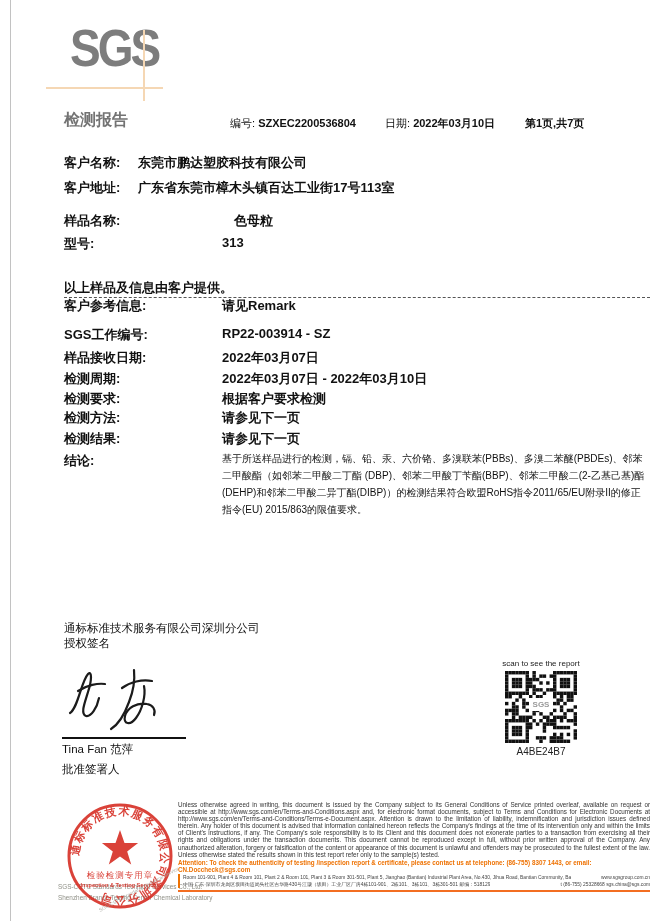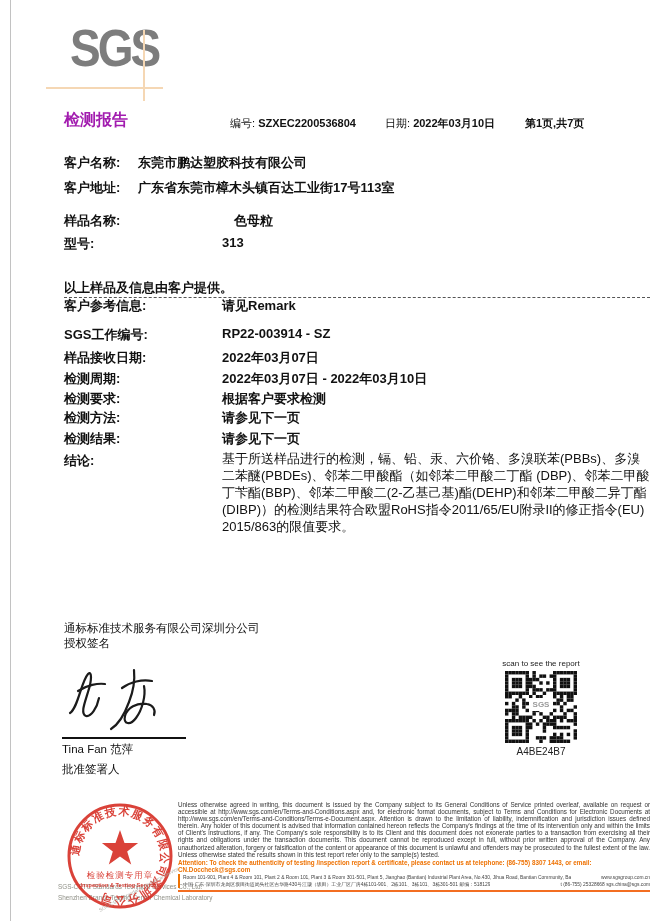--- a/index.html
+++ b/index.html
@@ -6,29 +6,29 @@
   .page{position:relative;width:652px;height:921px;background:#fff;overflow:hidden;
         font-family:"Liberation Sans","DejaVu Sans",sans-serif;color:#1a1a1a;}
   .abs{position:absolute;}
   .left-edge{left:10px;top:0;width:1px;height:921px;background:#c2c2c2;}
   
   .logo-text{left:70px;top:22px;font-size:46px;font-weight:bold;color:#7d7d7d;
              letter-spacing:-3px;line-height:1;transform:scaleY(1.12);transform-origin:top left;}
   .logo-hline{left:46px;top:87px;width:117px;height:2px;background:#f5d7b4;}
   .logo-vline{left:143px;top:30px;width:2px;height:71px;background:#f5d7b4;}
   
-  .report-title{left:64px;top:110px;font-size:16px;font-weight:bold;color:#a21caf;}
+  .report-title{left:64px;top:110px;font-size:16px;font-weight:bold;color:#737373;}
   .hmeta{top:116px;font-size:11px;color:#111;}
   .hmeta b{font-weight:600;}
   
   .row{font-size:13px;color:#111;white-space:nowrap;}
   .row .lab{font-weight:600;}
   .val-c1{position:absolute;left:74px;font-weight:600;}
   .dashed{left:64px;top:297px;width:586px;border-top:1px dashed #555;height:0;}
-  .para{font-size:13px;line-height:17px;color:#111;}
+  .para{font-size:10px;line-height:17px;color:#111;}
   
   .sig-line{left:62px;top:737px;width:124px;height:2px;background:#111;}
   .small-txt{font-size:11.5px;color:#111;}
   
   .qr-label{left:498px;top:659px;width:86px;text-align:center;font-size:8px;color:#222;}
   .qr-box{left:505px;top:671px;width:72px;height:72px;}
   .qr-center{left:529px;top:698px;width:24px;height:13px;background:#fff;color:#9a9a9a;
              font-size:8px;font-weight:bold;text-align:center;line-height:13px;}
   .qr-code-text{left:498px;top:746px;width:86px;text-align:center;font-size:10px;color:#222;}
   

